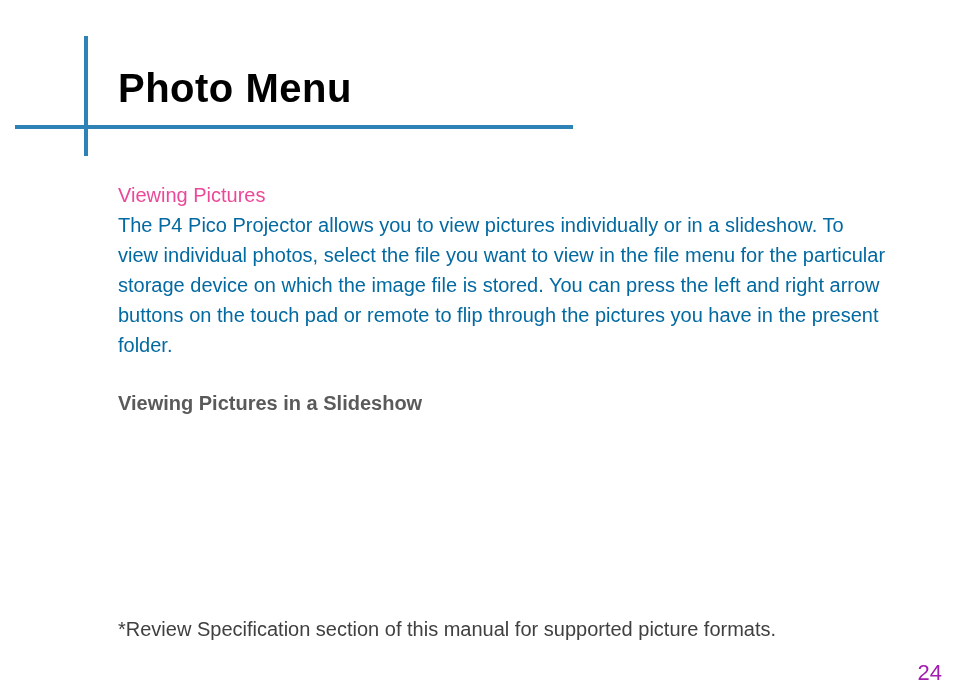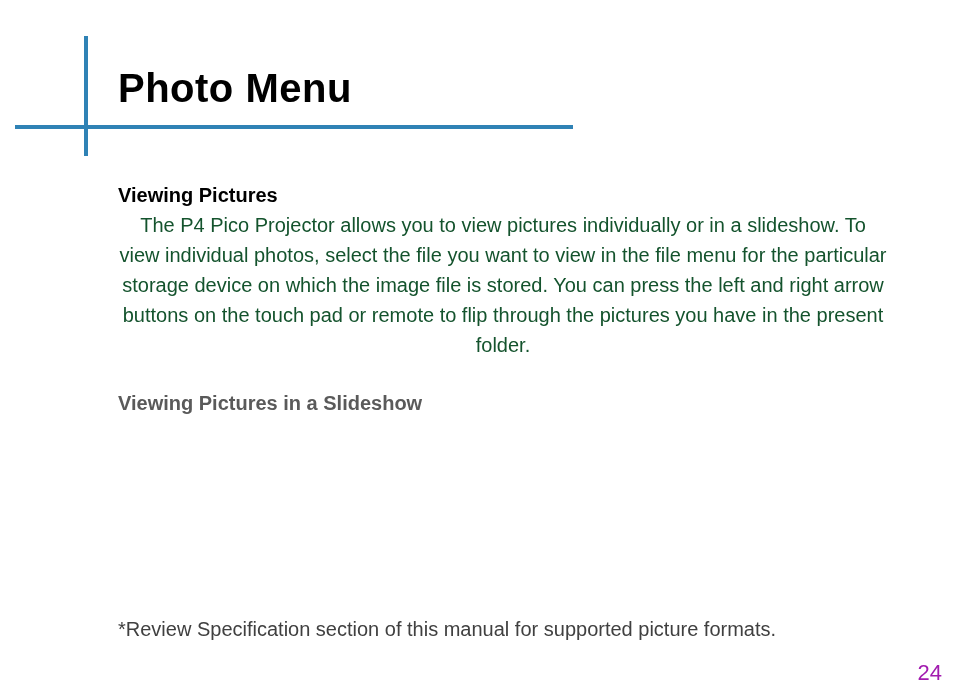--- a/index.html
+++ b/index.html
@@ -38,34 +38,33 @@
   .content {
     position: absolute;
     left: 118px;
     top: 180px;
     width: 770px;
     color: #5a5a5a;
     font-size: 20px;
     line-height: 1.5;
   }
   .section-heading {
-    font-weight: 700;
-    color: #000000;
+    font-weight: 400;
+    color: #ec4899;
     margin-top: 0;
     margin-bottom: 0;
   }
   .section2-heading {
     font-weight: 700;
     color: #5a5a5a;
     margin-top: 28px;
     margin-bottom: 0;
   }
   .para {
-    color: #14532d;
-    text-align: center;
+    color: #0369a1;
   }
   .footnote {
     position: absolute;
     left: 118px;
     top: 618px;
     width: 770px;
     color: #404040;
     font-size: 20px;
   }
   .page-number {

